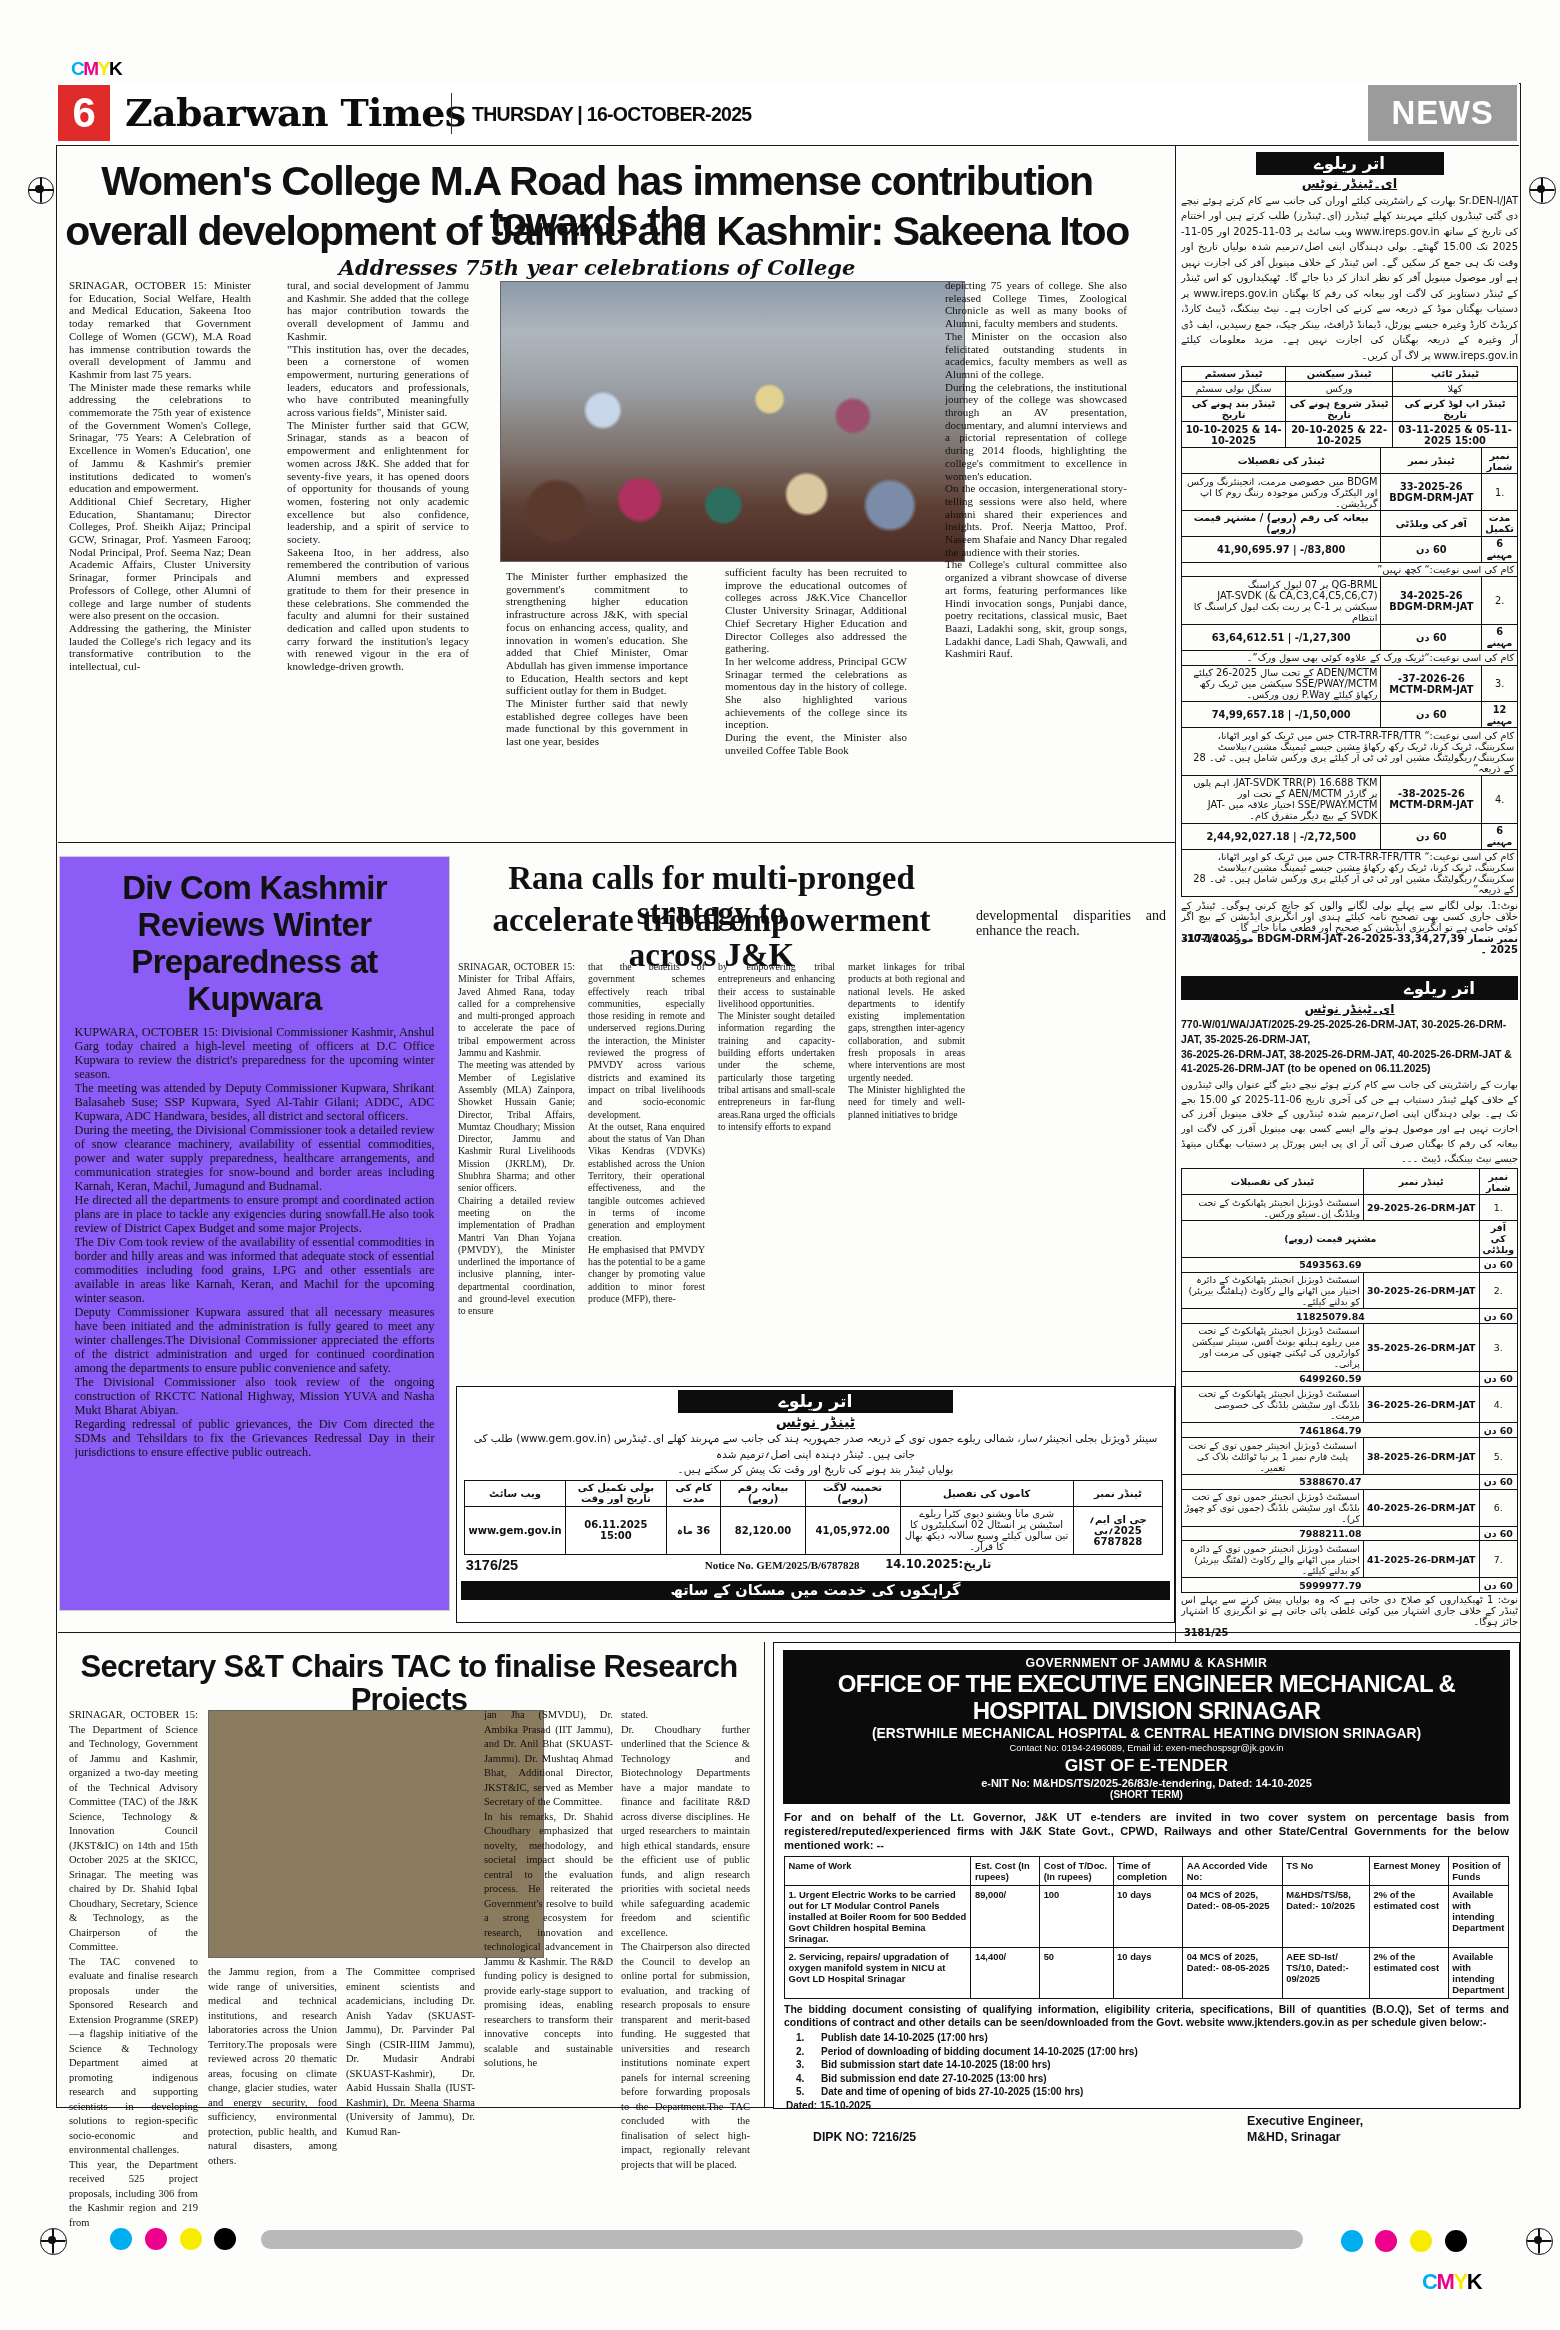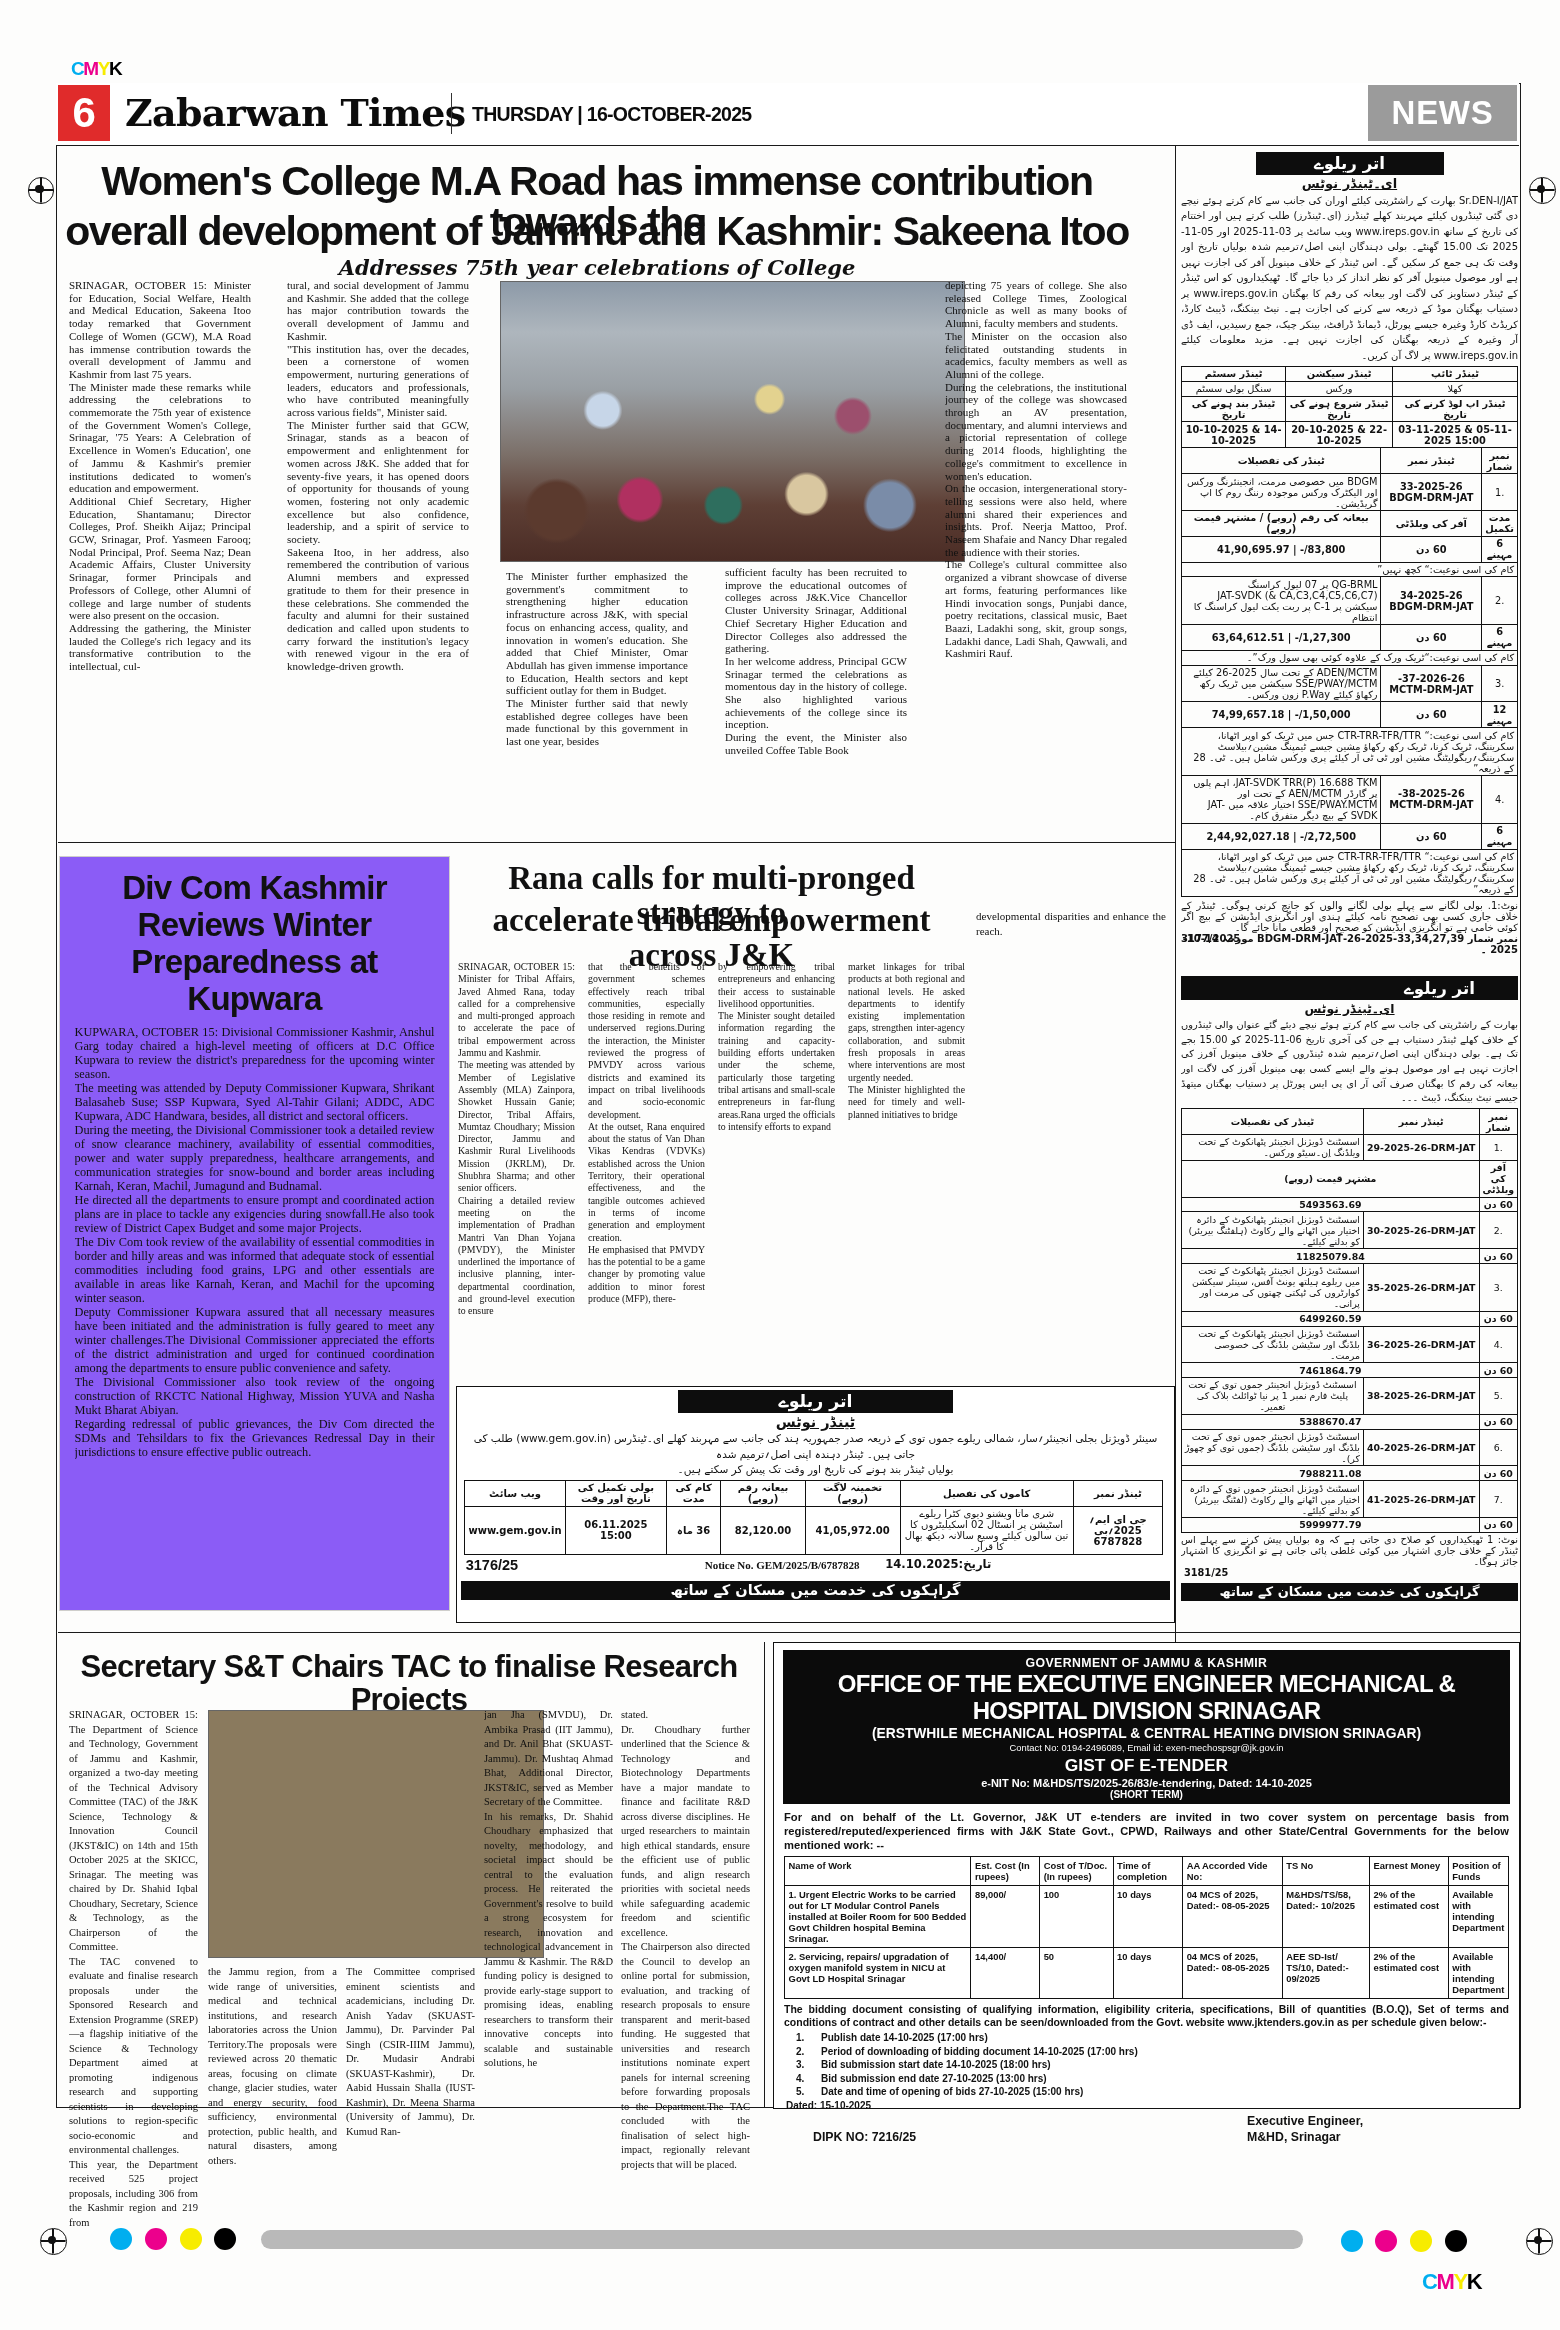--- a/index.html
+++ b/index.html
@@ -135,21 +135,21 @@
   <div class="col body-rana" style="left:458px;top:961px;width:117px;height:418px;">SRINAGAR, OCTOBER 15: Minister for Tribal Affairs, Javed Ahmed Rana, today called for a comprehensive and multi-pronged approach to accelerate the pace of tribal empowerment across Jammu and Kashmir.
 The meeting was attended by Member of Legislative Assembly (MLA) Zainpora, Showket Hussain Ganie; Director, Tribal Affairs, Mumtaz Choudhary; Mission Director, Jammu and Kashmir Rural Livelihoods Mission (JKRLM), Dr. Shubhra Sharma; and other senior officers.
 Chairing a detailed review meeting on the implementation of Pradhan Mantri Van Dhan Yojana (PMVDY), the Minister underlined the importance of inclusive planning, inter-departmental coordination, and ground-level execution to ensure</div>
   <div class="col body-rana" style="left:588px;top:961px;width:117px;height:418px;">that the benefits of government schemes effectively reach tribal communities, especially those residing in remote and underserved regions.During the interaction, the Minister reviewed the progress of PMVDY across various districts and examined its impact on tribal livelihoods and socio-economic development.
 At the outset, Rana enquired about the status of Van Dhan Vikas Kendras (VDVKs) established across the Union Territory, their operational effectiveness, and the tangible outcomes achieved in terms of income generation and employment creation.
 He emphasised that PMVDY has the potential to be a game changer by promoting value addition to minor forest produce (MFP), there-</div>
   <div class="col body-rana" style="left:718px;top:961px;width:117px;height:418px;">by empowering tribal entrepreneurs and enhancing their access to sustainable livelihood opportunities.
 The Minister sought detailed information regarding the training and capacity-building efforts undertaken under the scheme, particularly those targeting tribal artisans and small-scale entrepreneurs in far-flung areas.Rana urged the officials to intensify efforts to expand</div>
   <div class="col body-rana" style="left:848px;top:961px;width:117px;height:418px;">market linkages for tribal products at both regional and national levels. He asked departments to identify existing implementation gaps, strengthen inter-agency collaboration, and submit fresh proposals in areas where interventions are most urgently needed.
 The Minister highlighted the need for timely and well-planned initiatives to bridge</div>
-  <div class="col body-rana" style="left:976px;top:909px;width:190px;height:43px;font-size:11px;line-height:14.5px;">developmental disparities and enhance the reach.</div>
+  <div class="col body-rana" style="left:976px;top:909px;width:190px;height:43px;font-size:14px;line-height:14.5px;">developmental disparities and enhance the reach.</div>
 
   <div class="abs" style="left:456px;top:1386px;width:717px;height:235px;border:1.8px solid #111;background:#fff;">
     <div class="blackbar" style="width:275px;margin:2.9px auto 0 auto;font-size:17.4px;padding:1.4px 0;">
       <span>اتر ریلوے</span>
     </div>
     <div class="rtl center" style="font-weight:bold;font-size:14.5px;text-decoration:underline;margin-top:1.4px;">
       <span>ٹینڈر نوٹس</span>
     </div>
     <div class="rtl" style="font-size:10.5px;margin:1.4px 7.2px;text-align:center;line-height:1.45;">
       <span>سینئر ڈویژنل بجلی انجینئر؍سار، شمالی ریلوے جموں توی کے ذریعہ صدر جمہوریہ ہند کی جانب سے مہربند کھلے ای۔ٹینڈرس (www.gem.gov.in) طلب کی جاتی ہیں۔ ٹینڈر دہندہ اپنی اصل؍ترمیم شدہ</span><br><span>بولیاں ٹینڈر بند ہونے کی تاریخ اور وقت تک پیش کر سکتے ہیں۔</span>
@@ -288,20 +288,23 @@
     <div style="position:relative;height:17.4px;">
       <span class="abs" style="right:0;font-weight:bold;">نمبر شمار 33,34,27,39-2025-26-BDGM-DRM-JAT مورخہ 14-10-2025 ۔</span>
       <span class="abs" style="left:0;font-weight:bold;direction:ltr;">3177/2025</span>
     </div>
 
   </div>
 
   <div class="abs rtl" style="left:1181px;top:976px;width:337px;height:665px;font-size:9.8px;overflow:hidden;">
     <div class="blackbar" style="width:100%;font-size:16.7px;padding:2.2px 0;text-align:right;padding-right:43px;box-sizing:border-box;"><span>اتر ریلوے</span></div>
     <div class="center" style="font-weight:bold;font-size:12.3px;text-decoration:underline;margin:1.4px 0;"><span>ای۔ٹینڈر نوٹس</span></div>
+    <div style="direction:ltr;font-family:'Liberation Sans',sans-serif;font-weight:bold;font-size:10.5px;text-align:left;line-height:1.4;">
+      <span>770-W/01/WA/JAT/2025-29-25-2025-26-DRM-JAT,  30-2025-26-DRM-JAT,  35-2025-26-DRM-JAT,</span><br><span>36-2025-26-DRM-JAT, 38-2025-26-DRM-JAT, 40-2025-26-DRM-JAT &amp; 41-2025-26-DRM-JAT (to be opened on 06.11.2025)</span>
+    </div>
     <div style="text-align:justify;line-height:1.5;margin:2.2px 0;">بھارت کے راشٹرپتی کی جانب سے کام کرتے ہوئے نیچے دیئے گئے عنوان والی ٹینڈروں کے خلاف کھلے ٹینڈر دستیاب ہے جن کی آخری تاریخ 06-11-2025 کو 15.00 بجے تک ہے۔ بولی دہندگان اپنی اصل؍ترمیم شدہ ٹینڈروں کے خلاف مینویل آفرز کی اجازت نہیں ہے اور موصول ہونے والے ایسے کسی بھی مینویل آفرز کی لاگت اور بیعانہ کی رقم کا بھگتان صرف آئی آر ای پی ایس پورٹل پر دستیاب بھگتان میتھڈ جیسے نیٹ بینکنگ، ڈیبٹ ۔۔۔</div>
     <table class="utab" style="font-size:9.4px;">
       <tbody>
           <tr>
             <th style="width:29px;">نمبر شمار</th>
             <th style="width:109px;">ٹینڈر نمبر</th>
             <th>ٹینڈر کی تفصیلات</th>
           </tr>
 
       <tr>

